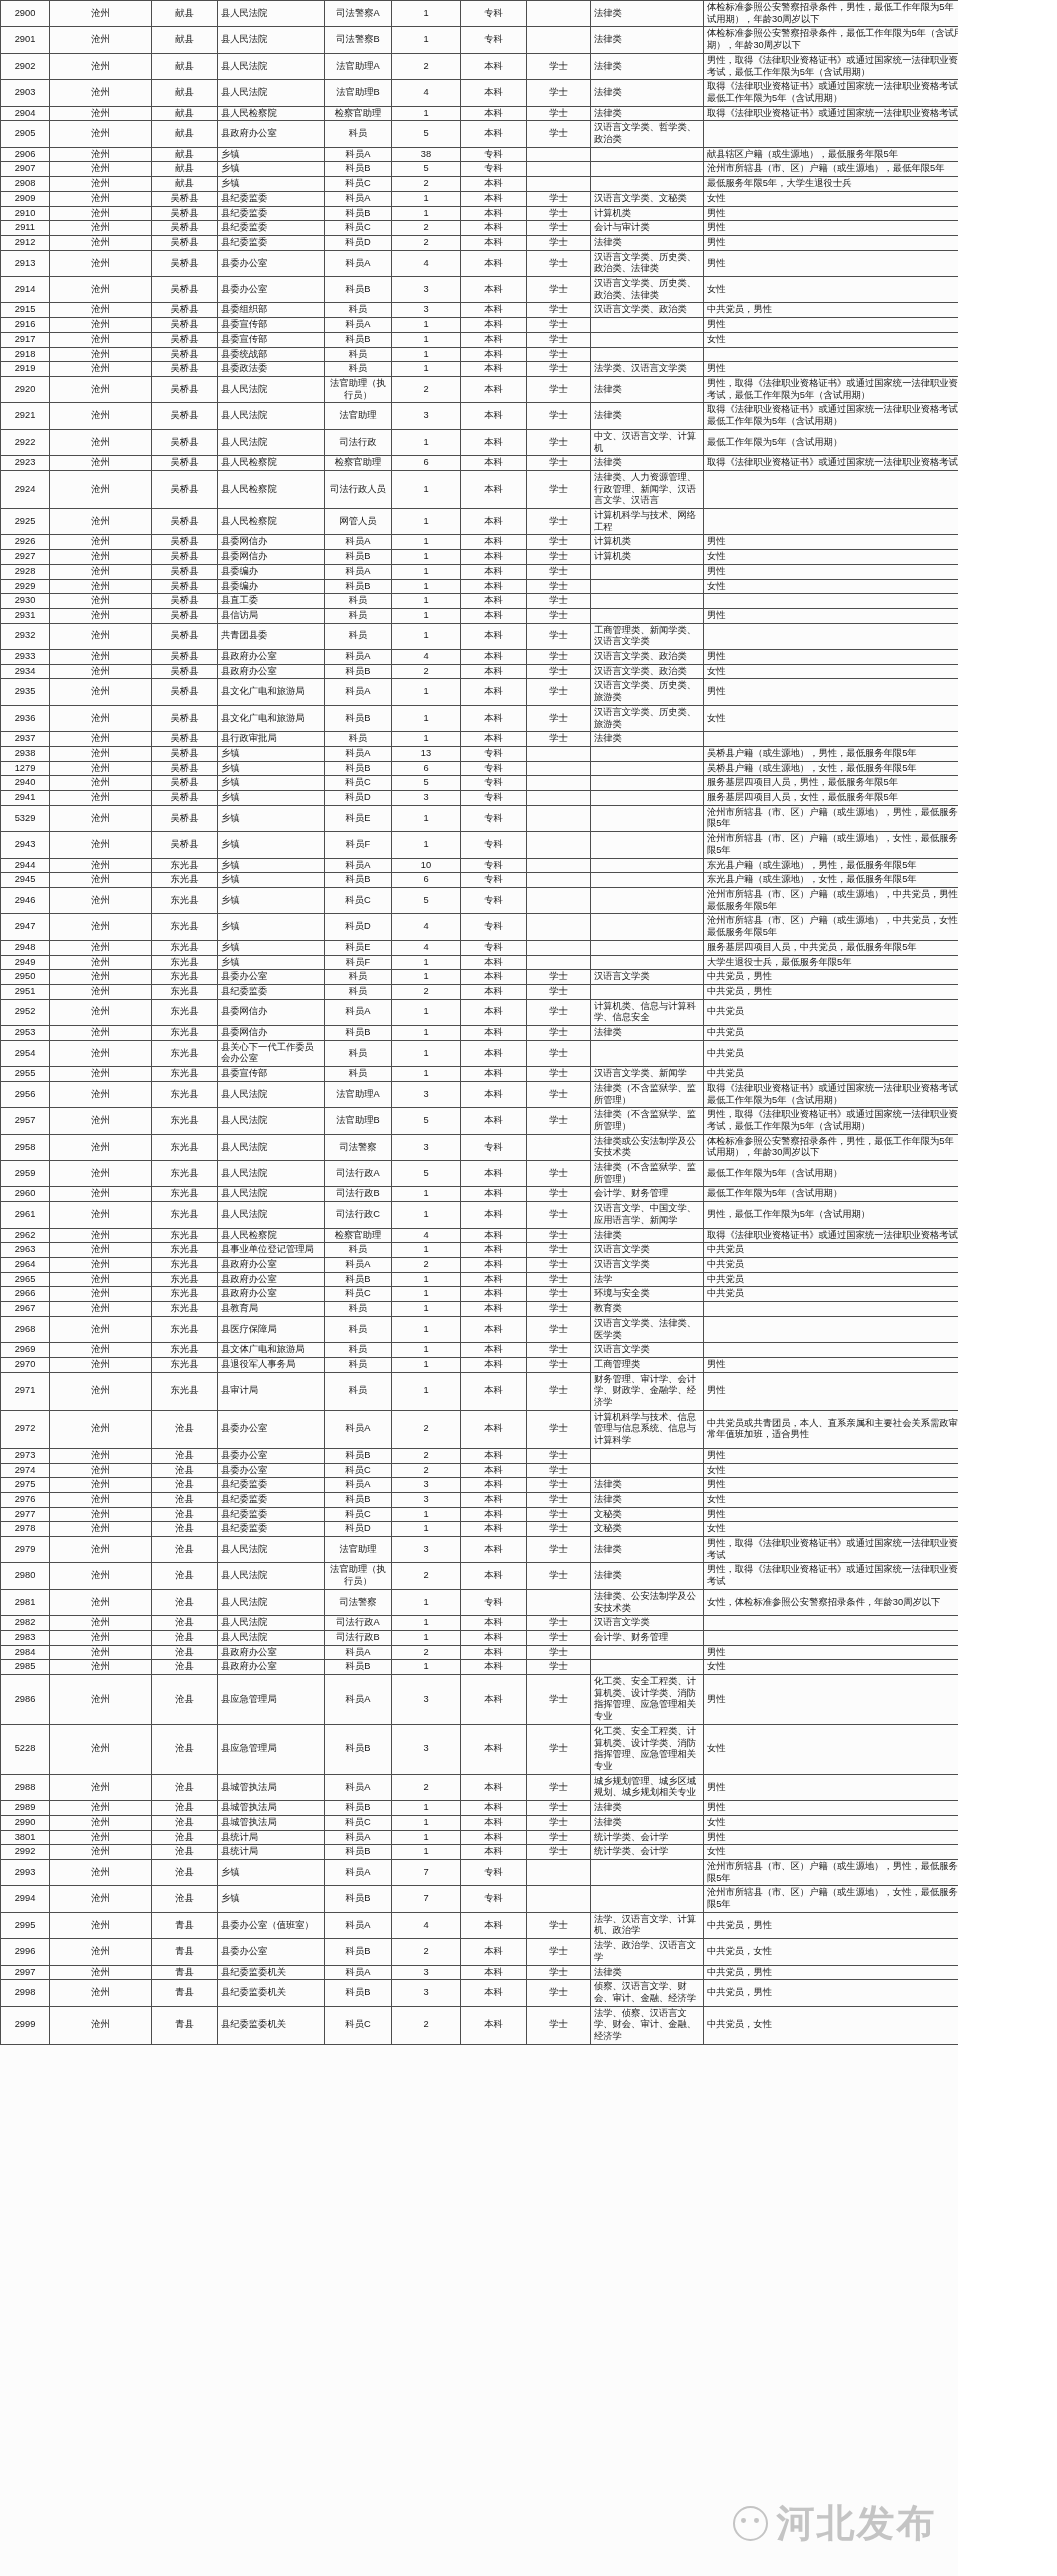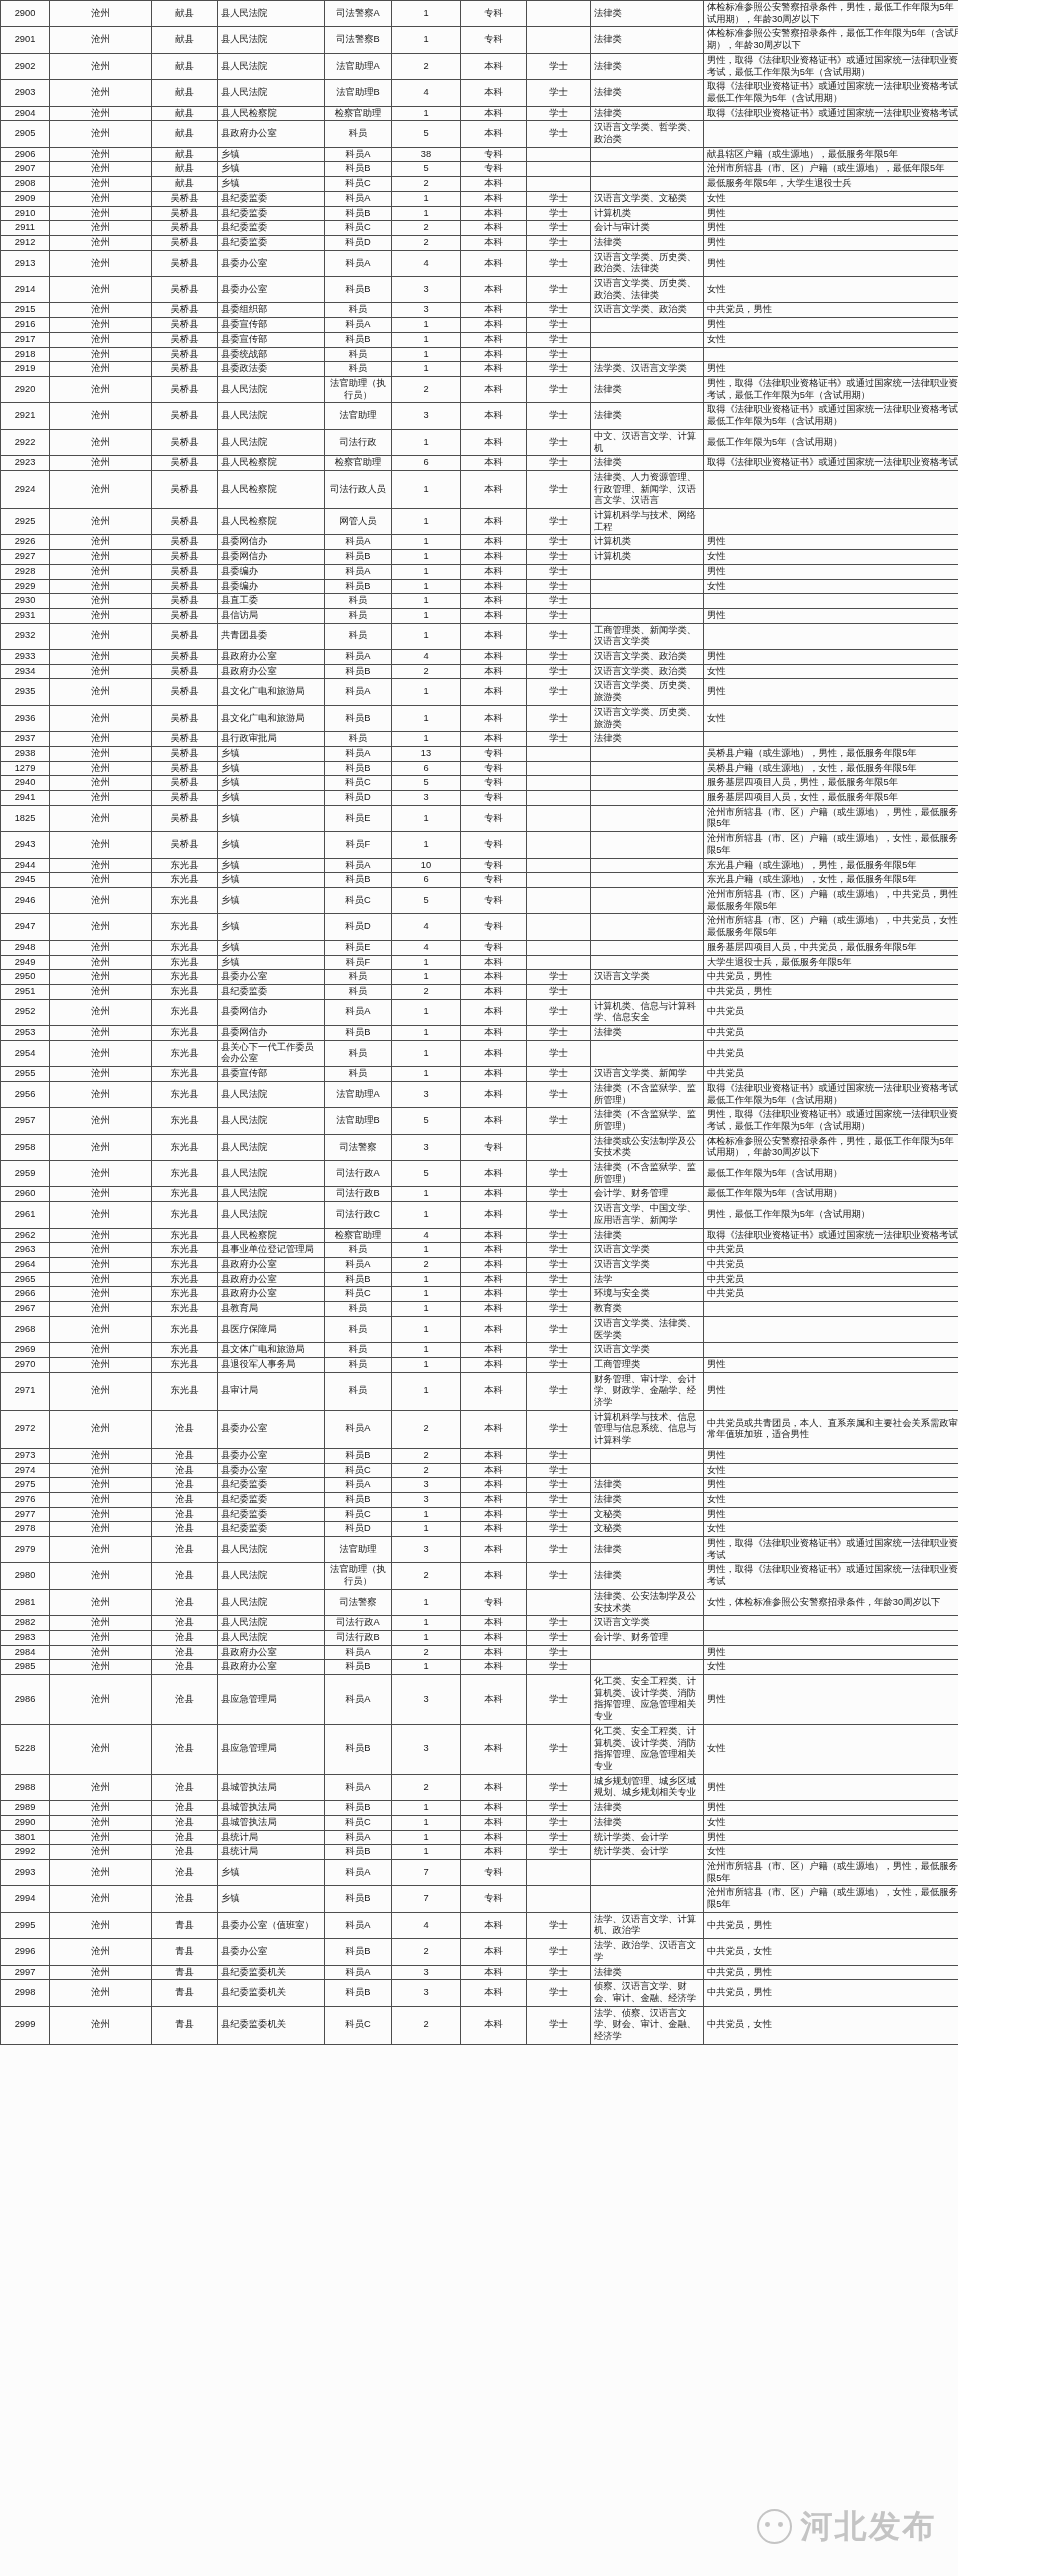--- a/index.html
+++ b/index.html
@@ -19,21 +19,21 @@
   table.jobs tr{height:12.7px;}
   table.jobs td.left{text-align:left;}
   .watermark{
     position:absolute;
     right:21.5px;
     bottom:27.4px;
     display:flex;
     align-items:center;
     gap:9px;
     color:rgba(150,150,150,0.55);
-    font-size:32px;
+    font-size:38px;
     font-weight:bold;
     letter-spacing:2px;
     pointer-events:none;
   }
   .wm-logo{
     width:35px;height:35px;
     border:2.9px solid rgba(150,150,150,0.55);
     border-radius:50%;
     position:relative;
     box-sizing:border-box;
@@ -608,21 +608,21 @@
           <td class="left">乡镇</td>
           <td>科员D</td>
           <td>3</td>
           <td>专科</td>
           <td></td>
           <td class="left"></td>
           <td class="left">服务基层四项目人员，女性，最低服务年限5年</td>
           <td>乡镇</td>
         </tr>
         <tr>
-          <td>1825</td>
+          <td>5329</td>
           <td>沧州</td>
           <td>吴桥县</td>
           <td class="left">乡镇</td>
           <td>科员E</td>
           <td>1</td>
           <td>专科</td>
           <td></td>
           <td class="left"></td>
           <td class="left">沧州市所辖县（市、区）户籍（或生源地），男性，最低服务年限5年</td>
           <td>乡镇</td>

